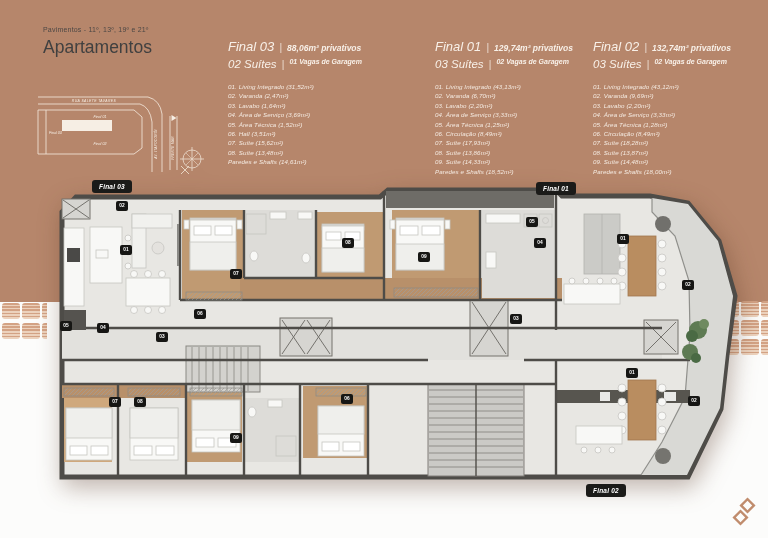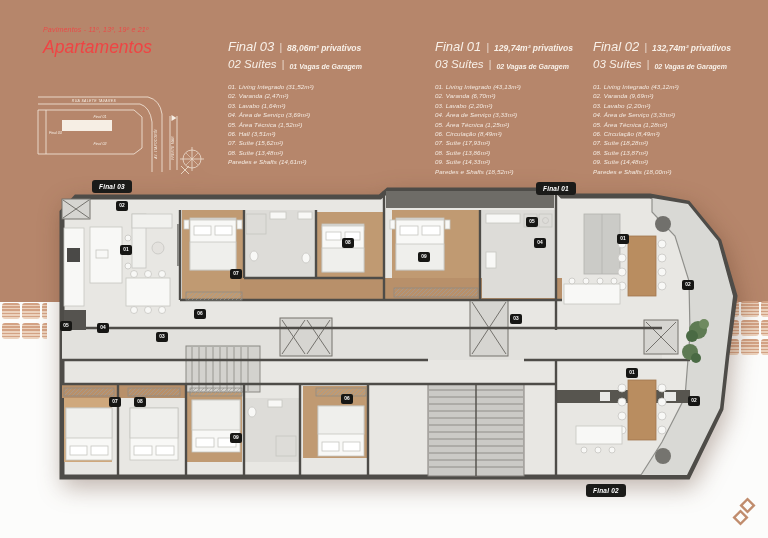--- a/index.html
+++ b/index.html
@@ -1,29 +1,29 @@
 <!DOCTYPE html>
 <html><head>
 <meta charset="utf-8">
 <style>
   html,body{margin:0;padding:0;}
   .page{position:relative;width:768px;height:538px;overflow:hidden;
         background:#fcfcfb;font-family:"Liberation Sans",sans-serif;}
   .bg-top{position:absolute;left:0;top:0;width:768px;height:302px;background:#b6866b;}
   
-  .hdr{position:absolute;left:43px;top:26px;color:#ef4444;font-style:italic;}
+  .hdr{position:absolute;left:43px;top:26px;color:#404040;}
   .hdr .pav{font-size:7px;letter-spacing:.2px;opacity:.9;}
   .hdr .ttl{font-size:17.5px;line-height:21px;margin-top:4px;font-weight:400;}
   
   .col{position:absolute;top:27px;color:#f8f0e8;font-style:italic;width:180px;}
   .c1{left:228px}.c2{left:435px}.c3{left:593px}
   .u-title{display:flex;align-items:baseline;white-space:nowrap;}
   .u-title .nm{font-size:13px;}
   .u-title .ar{font-size:8.5px;font-weight:700;margin-top:16px;}
-  .u-sub{display:flex;align-items:flex-end;white-space:nowrap;margin-top:4px;}
+  .u-sub{display:flex;align-items:flex-start;white-space:nowrap;margin-top:4px;}
   .u-sub .nm{font-size:11.5px;}
   .u-sub .ar{font-size:7px;font-weight:700;}
   .sep{font-size:11px;font-weight:300;opacity:.75;margin:0 5px;}
   .rooms{margin-top:12px;font-size:6.2px;line-height:9.4px;opacity:.95;letter-spacing:.1px;}
   
   .sitemap{position:absolute;left:36px;top:92px;}
   
   .pat{position:absolute;overflow:hidden;}
   .pat-l{left:0;top:303px;width:47px;height:40px;}
   .pat-r{left:721px;top:301px;width:47px;height:56px;}

